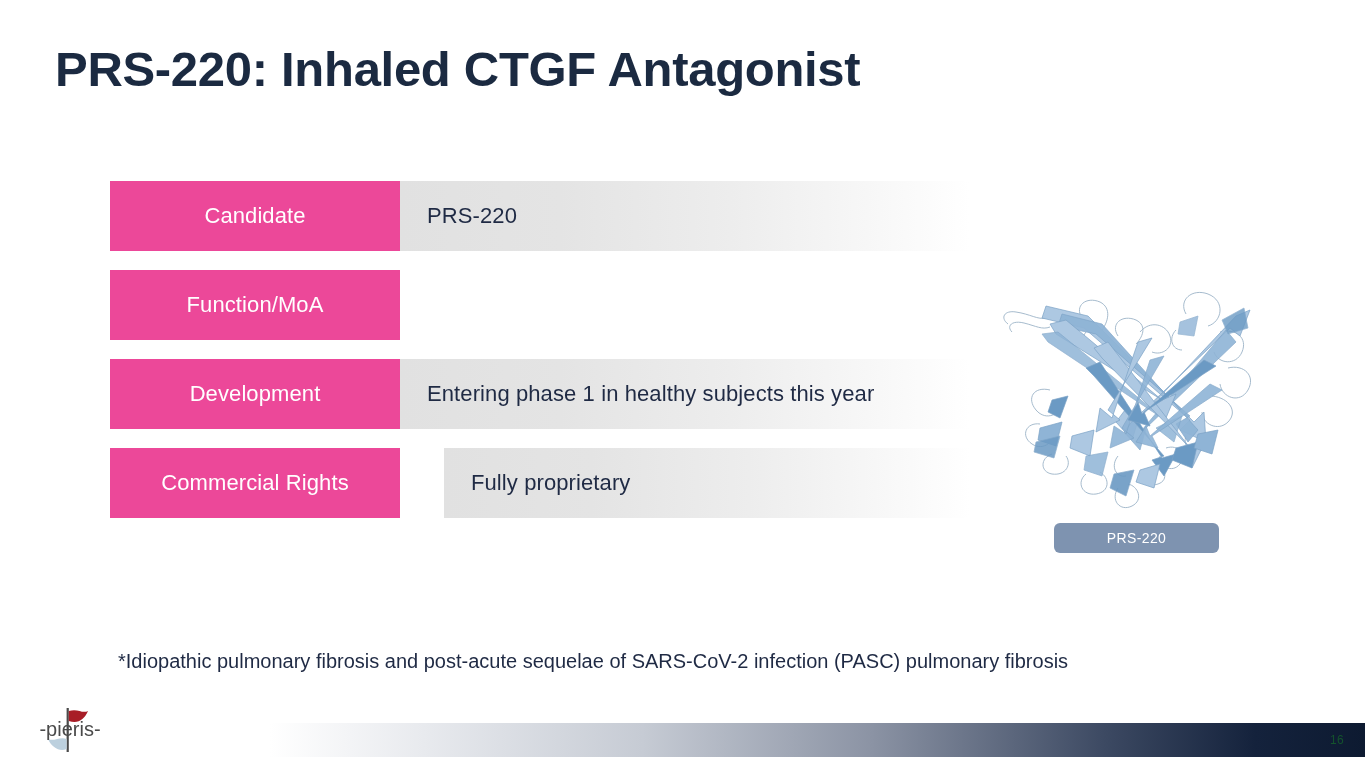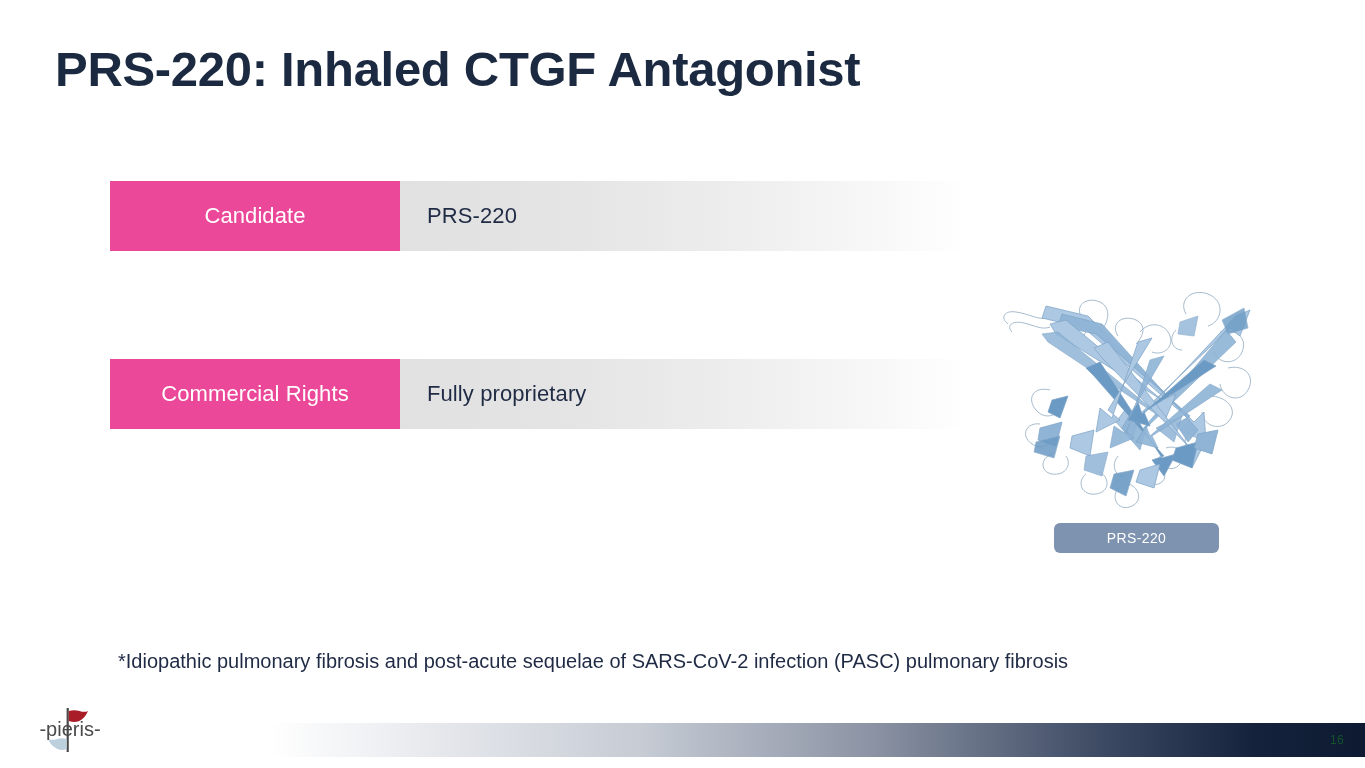--- a/index.html
+++ b/index.html
@@ -35,21 +35,21 @@
     top: 181px;
     width: 860px;
   }
   .spec-row {
     position: relative;
     height: 70px;
     margin-bottom: 19px;
     display: flex;
     align-items: stretch;
   }
-  .spec-row:last-child { margin-bottom: 0; }
+  .spec-row:last-child { margin-bottom: 0; gap: 44px; }
 
   .spec-label {
     width: 290px;
     flex: 0 0 290px;
     background: #ec4899;
     color: #ffffff;
     font-size: 22px;
     display: flex;
     align-items: center;
     justify-content: center;
@@ -143,23 +143,28 @@
 <div class="slide-title">PRS-220: Inhaled CTGF Antagonist</div>
 
 <div class="spec-table">
 
   <div class="spec-row">
     <div class="spec-label">Candidate</div>
     <div class="spec-value">PRS-220</div>
   </div>
 
   <div class="spec-row">
-  </div>
-
-
+    <div class="spec-label">Function/MoA</div>
+  </div>
+
+
+  <div class="spec-row">
+    <div class="spec-label">Development</div>
+    <div class="spec-value">Entering phase 1 in healthy subjects this year</div>
+  </div>
 
   <div class="spec-row">
     <div class="spec-label">Commercial Rights</div>
     <div class="spec-value">Fully proprietary</div>
   </div>
 
 </div>
 
 <div class="footnote">*Idiopathic pulmonary fibrosis and post-acute sequelae of SARS-CoV-2 infection (PASC) pulmonary fibrosis</div>
 

